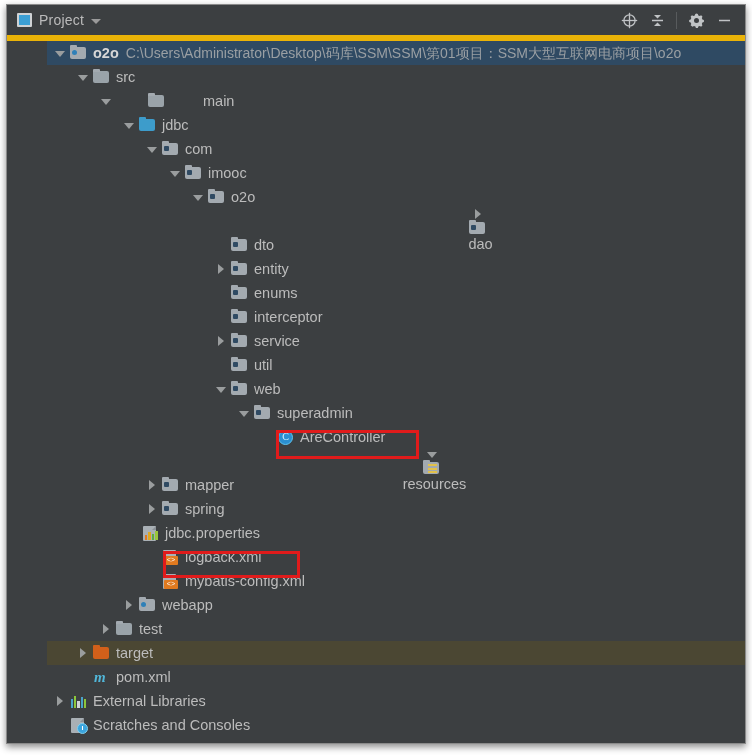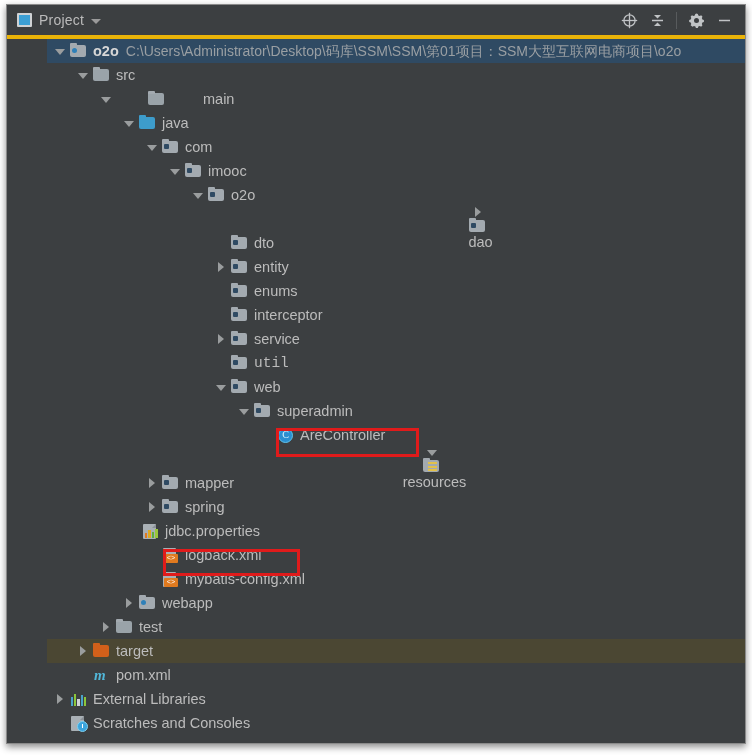--- a/index.html
+++ b/index.html
@@ -26,21 +26,21 @@
     box-shadow: 0 3px 7px rgba(0,0,0,0.45);
     box-sizing: border-box;
     overflow: hidden;
   }
 
   
   #toolbar {
     position: relative;
     height: 30px;
     background: #3c3f41;
-    border-bottom: 4px solid #eab308;
+    border-bottom: 6px solid #eab308;
   }
   .tb-left {
     position: absolute;
     left: 10px;
     top: 0;
     height: 30px;
     display: flex;
     align-items: center;
     gap: 7px;
   }
@@ -353,21 +353,21 @@
           <span class="ico">
             <span class="folder src"></span>
           </span>
           <span class="lbl">main</span>
         </div>
         <div class="row" style="padding-left: 77px;">
           <span class="arrow down"></span>
           <span class="ico">
             <span class="folder blue"></span>
           </span>
-          <span class="lbl">java</span>
+          <span class="lbl">jdbc</span>
         </div>
         <div class="row" style="padding-left: 100px;">
           <span class="arrow down"></span>
           <span class="ico">
             <span class="folder"></span>
             <span class="pkg-dot"></span>
           </span>
           <span class="lbl">com</span>
         </div>
         <div class="row" style="padding-left: 123px;">
@@ -427,21 +427,21 @@
           <span class="lbl">interceptor</span>
         </div>
         <div class="row" style="padding-left: 169px;">
           <span class="arrow right"></span>
           <span class="ico">
             <span class="folder"></span>
             <span class="pkg-dot"></span>
           </span>
           <span class="lbl">service</span>
         </div>
-        <div class="row" style="padding-left: 169px; font-family: Liberation Mono, monospace;">
+        <div class="row" style="padding-left: 169px;">
           <span class="arrow"></span>
           <span class="ico">
             <span class="folder"></span>
             <span class="pkg-dot"></span>
           </span>
           <span class="lbl">util</span>
         </div>
         <div class="row" style="padding-left: 169px;">
           <span class="arrow down"></span>
           <span class="ico">

